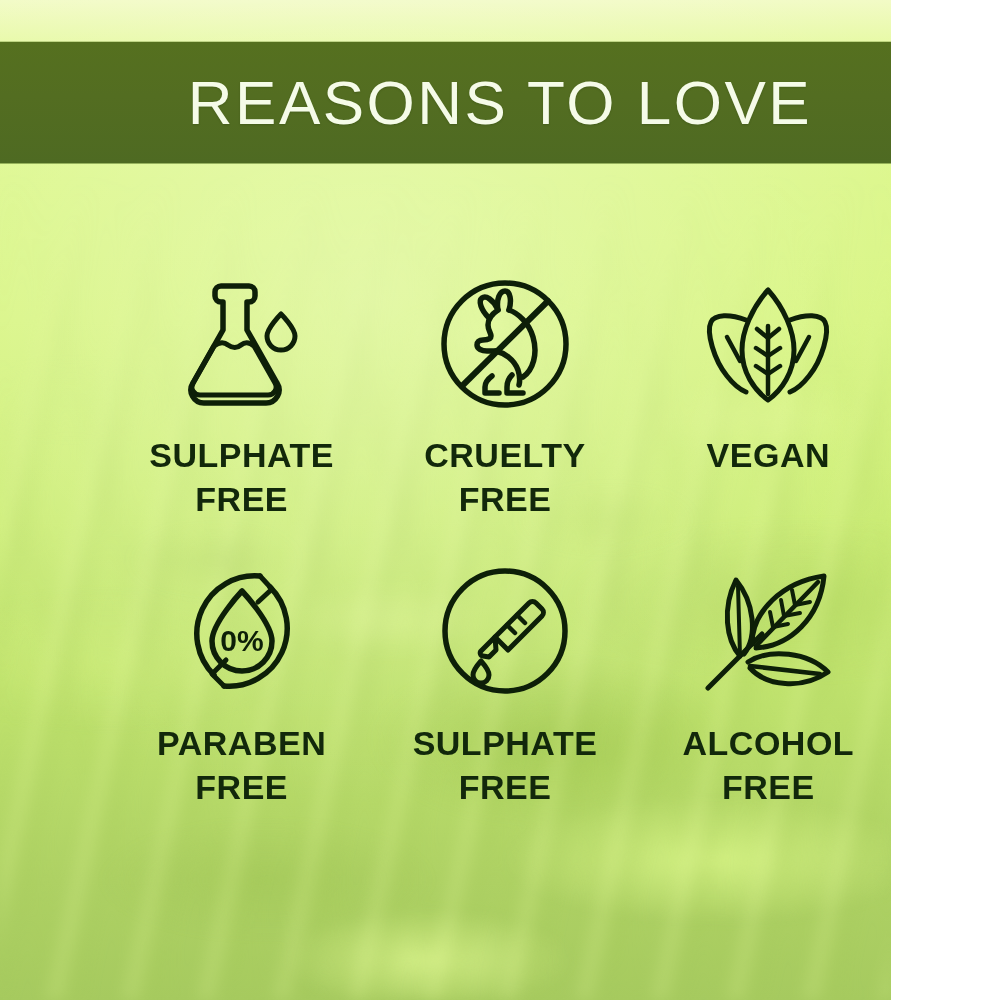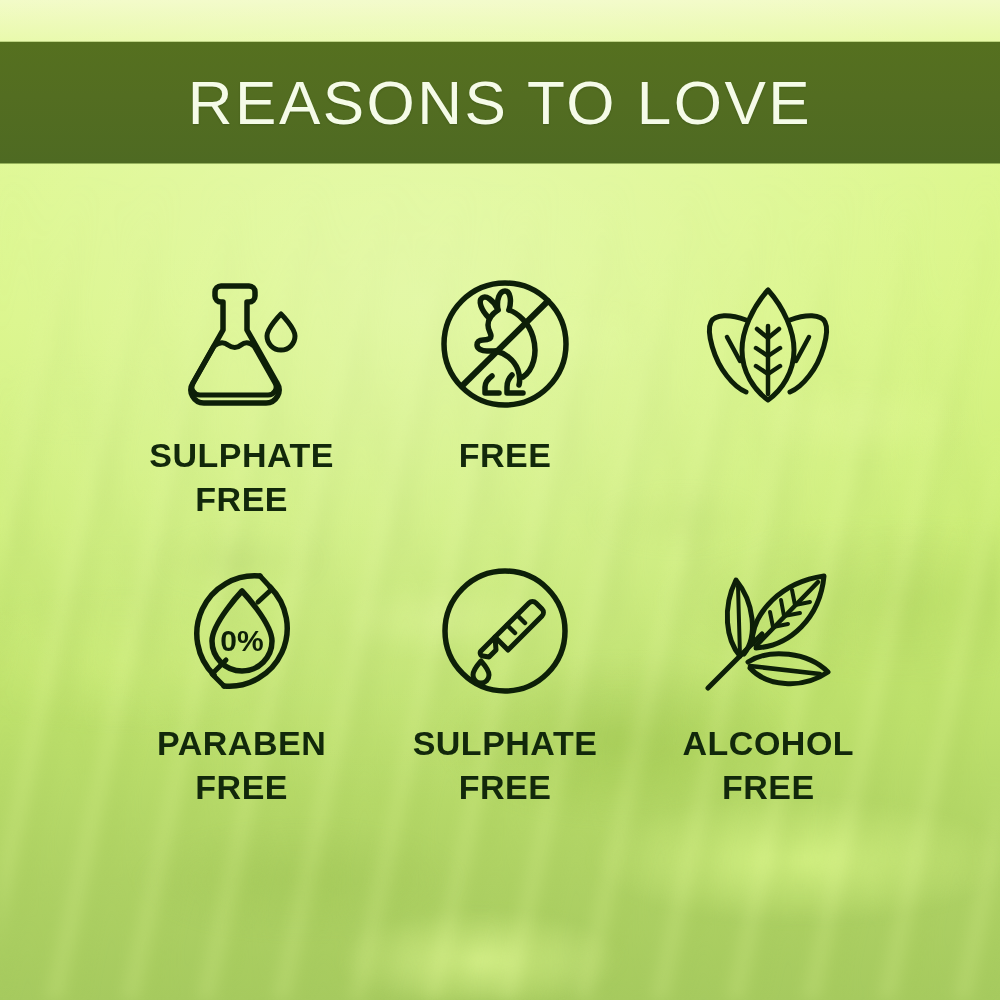--- a/index.html
+++ b/index.html
@@ -6,21 +6,21 @@
     margin: 0;
     padding: 0;
     background: #ffffff;
   }
   body {
     font-family: "Liberation Sans", sans-serif;
   }
 
   #stage {
     position: relative;
-    width: 1000px;
+    width: 891px;
     height: 1000px;
     overflow: hidden;
     background: #5eead4;
   }
 
   
   .bg-base {
     position: absolute;
     inset: 0;
     background:
@@ -198,20 +198,21 @@
                    c0 4 5 6 10 6 l9 0"></path>
           <path d="M72 36 c9 3 20 13 24 27 c5 17 0 33 -10 40"></path>
           <path d="M59 77 c8 2 18 8 22 19 c2 6 2 11 1 15"></path>
           <path d="M55 102 c-4 3 -7 7 -7 11 l0 6 l14 0"></path>
           <path d="M75 101 c-3 3 -5 8 -5 12 l0 6 l16 0"></path>
 
           <path d="M25 112 L111 27" stroke-width="6"></path>
         </svg>
       </div>
       <div class="badge-label">
+        <span>CRUELTY</span>
         <span class="l2">FREE</span>
       </div>
     </div>
 
     <div class="badge cell-r1">
       <div class="badge-icon">
         <svg width="144" height="124" viewBox="0 0 144 124" fill="none" stroke="#0d1f08" stroke-width="5" stroke-linecap="round" stroke-linejoin="round">
 
           <path d="M50 38 c-16 -6 -31 -6 -35 2 c-5 10 3 38 16 54 c7 9 14 14 19 16"></path>
 
@@ -223,20 +224,24 @@
 
           <path d="M72 8 c-16 18 -26 41 -26 60 c0 22 12 40 26 50 c14 -10 26 -28 26 -50
                    c0 -19 -10 -42 -26 -60 z"></path>
 
           <path d="M72 44 v68" stroke-width="4.5"></path>
           <path d="M72 56 l-11 -9 M72 56 l11 -9" stroke-width="4.5"></path>
           <path d="M72 74 l-12 -8 M72 74 l12 -8" stroke-width="4.5"></path>
           <path d="M72 92 l-12 -8 M72 92 l12 -8" stroke-width="4.5"></path>
         </svg>
       </div>
+      <div class="badge-label">
+        <span>VEGAN</span>
+        <span class="l2"></span>
+      </div>
     </div>
 
     <div class="badge cell-r2">
       <div class="badge-icon">
         <svg width="136" height="136" viewBox="0 0 136 136" fill="none" stroke="#0d1f08" stroke-width="5.5" stroke-linecap="round" stroke-linejoin="round">
 
           <path d="M96 24 A58 58 0 0 1 50 123"></path>
           <path d="M40 112 A58 58 0 0 1 86 13"></path>
 
           <path d="M84 39 L98 26 L86 13" stroke-width="5"></path>

